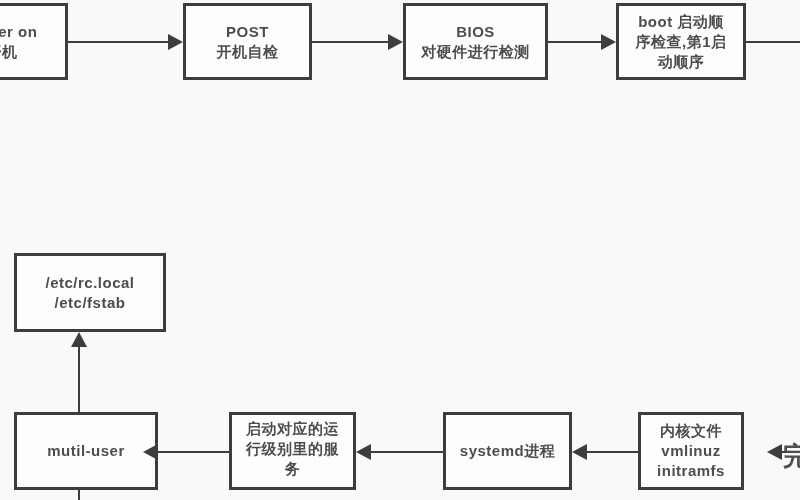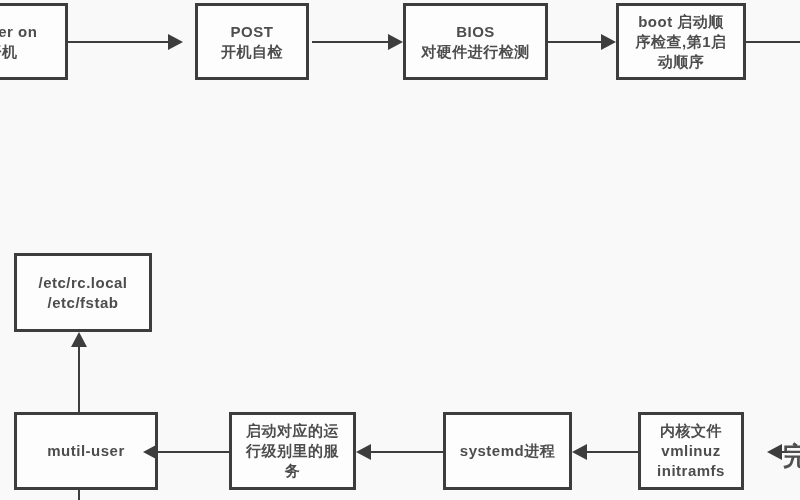--- a/index.html
+++ b/index.html
@@ -22,26 +22,26 @@
     font-weight: bold;
     letter-spacing: 0.5px;
     display: flex;
     align-items: center;
     justify-content: center;
     text-align: center;
     white-space: pre-line;
   }
   
   #n-power    { left: -64px; top: 3px;   width: 132px; height: 77px; }
-  #n-post     { left: 183px; top: 3px;   width: 114px; height: 77px; margin-left: 12px; }
+  #n-post     { left: 183px; top: 3px;   width: 129px; height: 77px; }
   #n-bios     { left: 403px; top: 3px;   width: 145px; height: 77px; }
   #n-boot     { left: 616px; top: 3px;   width: 130px; height: 77px; }
-  #n-etc      { left: 14px;  top: 253px; width: 138px; height: 79px; }
+  #n-etc      { left: 14px;  top: 253px; width: 152px; height: 79px; }
   #n-mutil    { left: 14px;  top: 412px; width: 144px; height: 78px; }
-  #n-services { left: 229px; top: 412px; width: 127px; height: 78px; }
+  #n-services { left: 229px; top: 412px; width: 127px; height: 78px; font-family: Liberation Mono, monospace; }
   #n-systemd  { left: 443px; top: 412px; width: 129px; height: 78px; text-align: right; }
   #n-kernel   { left: 638px; top: 412px; width: 106px; height: 78px; }
 
   
   .h-line { position: absolute; height: 2px; background: #3d3d3d; }
   .v-line { position: absolute; width: 2px;  background: #3d3d3d; }
   .arrow-right {
     position: absolute; width: 0; height: 0;
     border-top: 8px solid transparent;
     border-bottom: 8px solid transparent;

